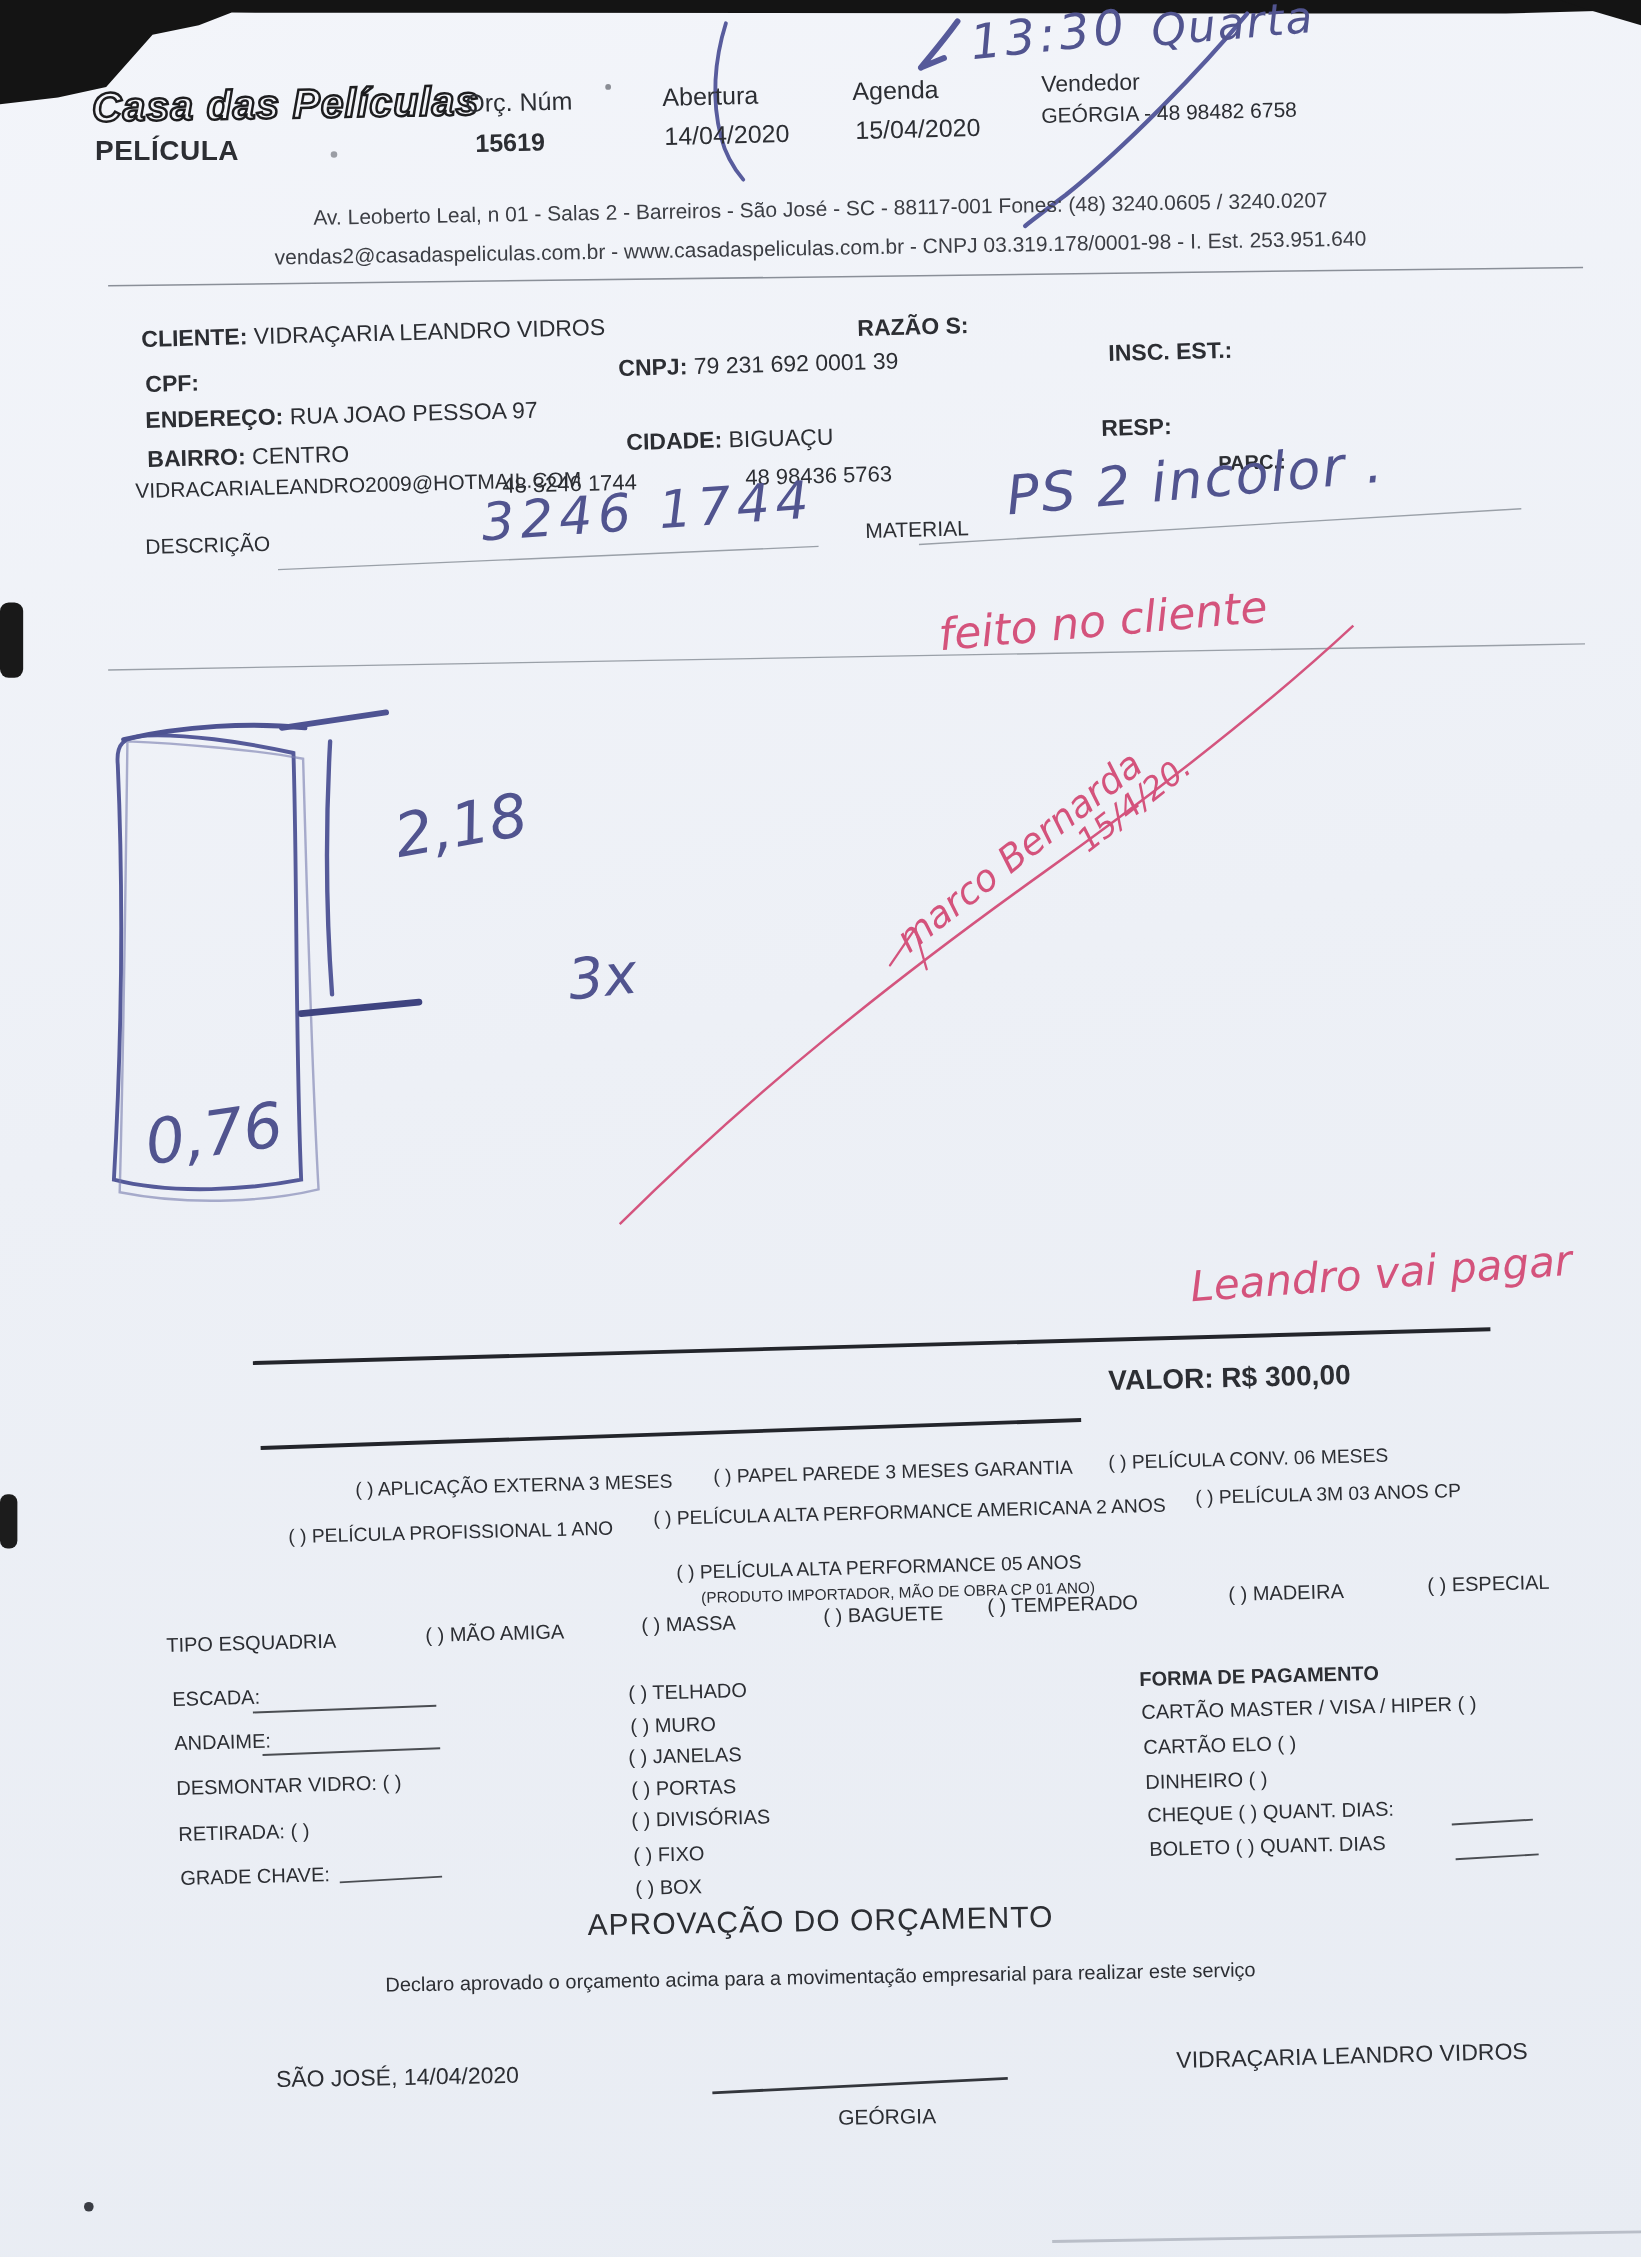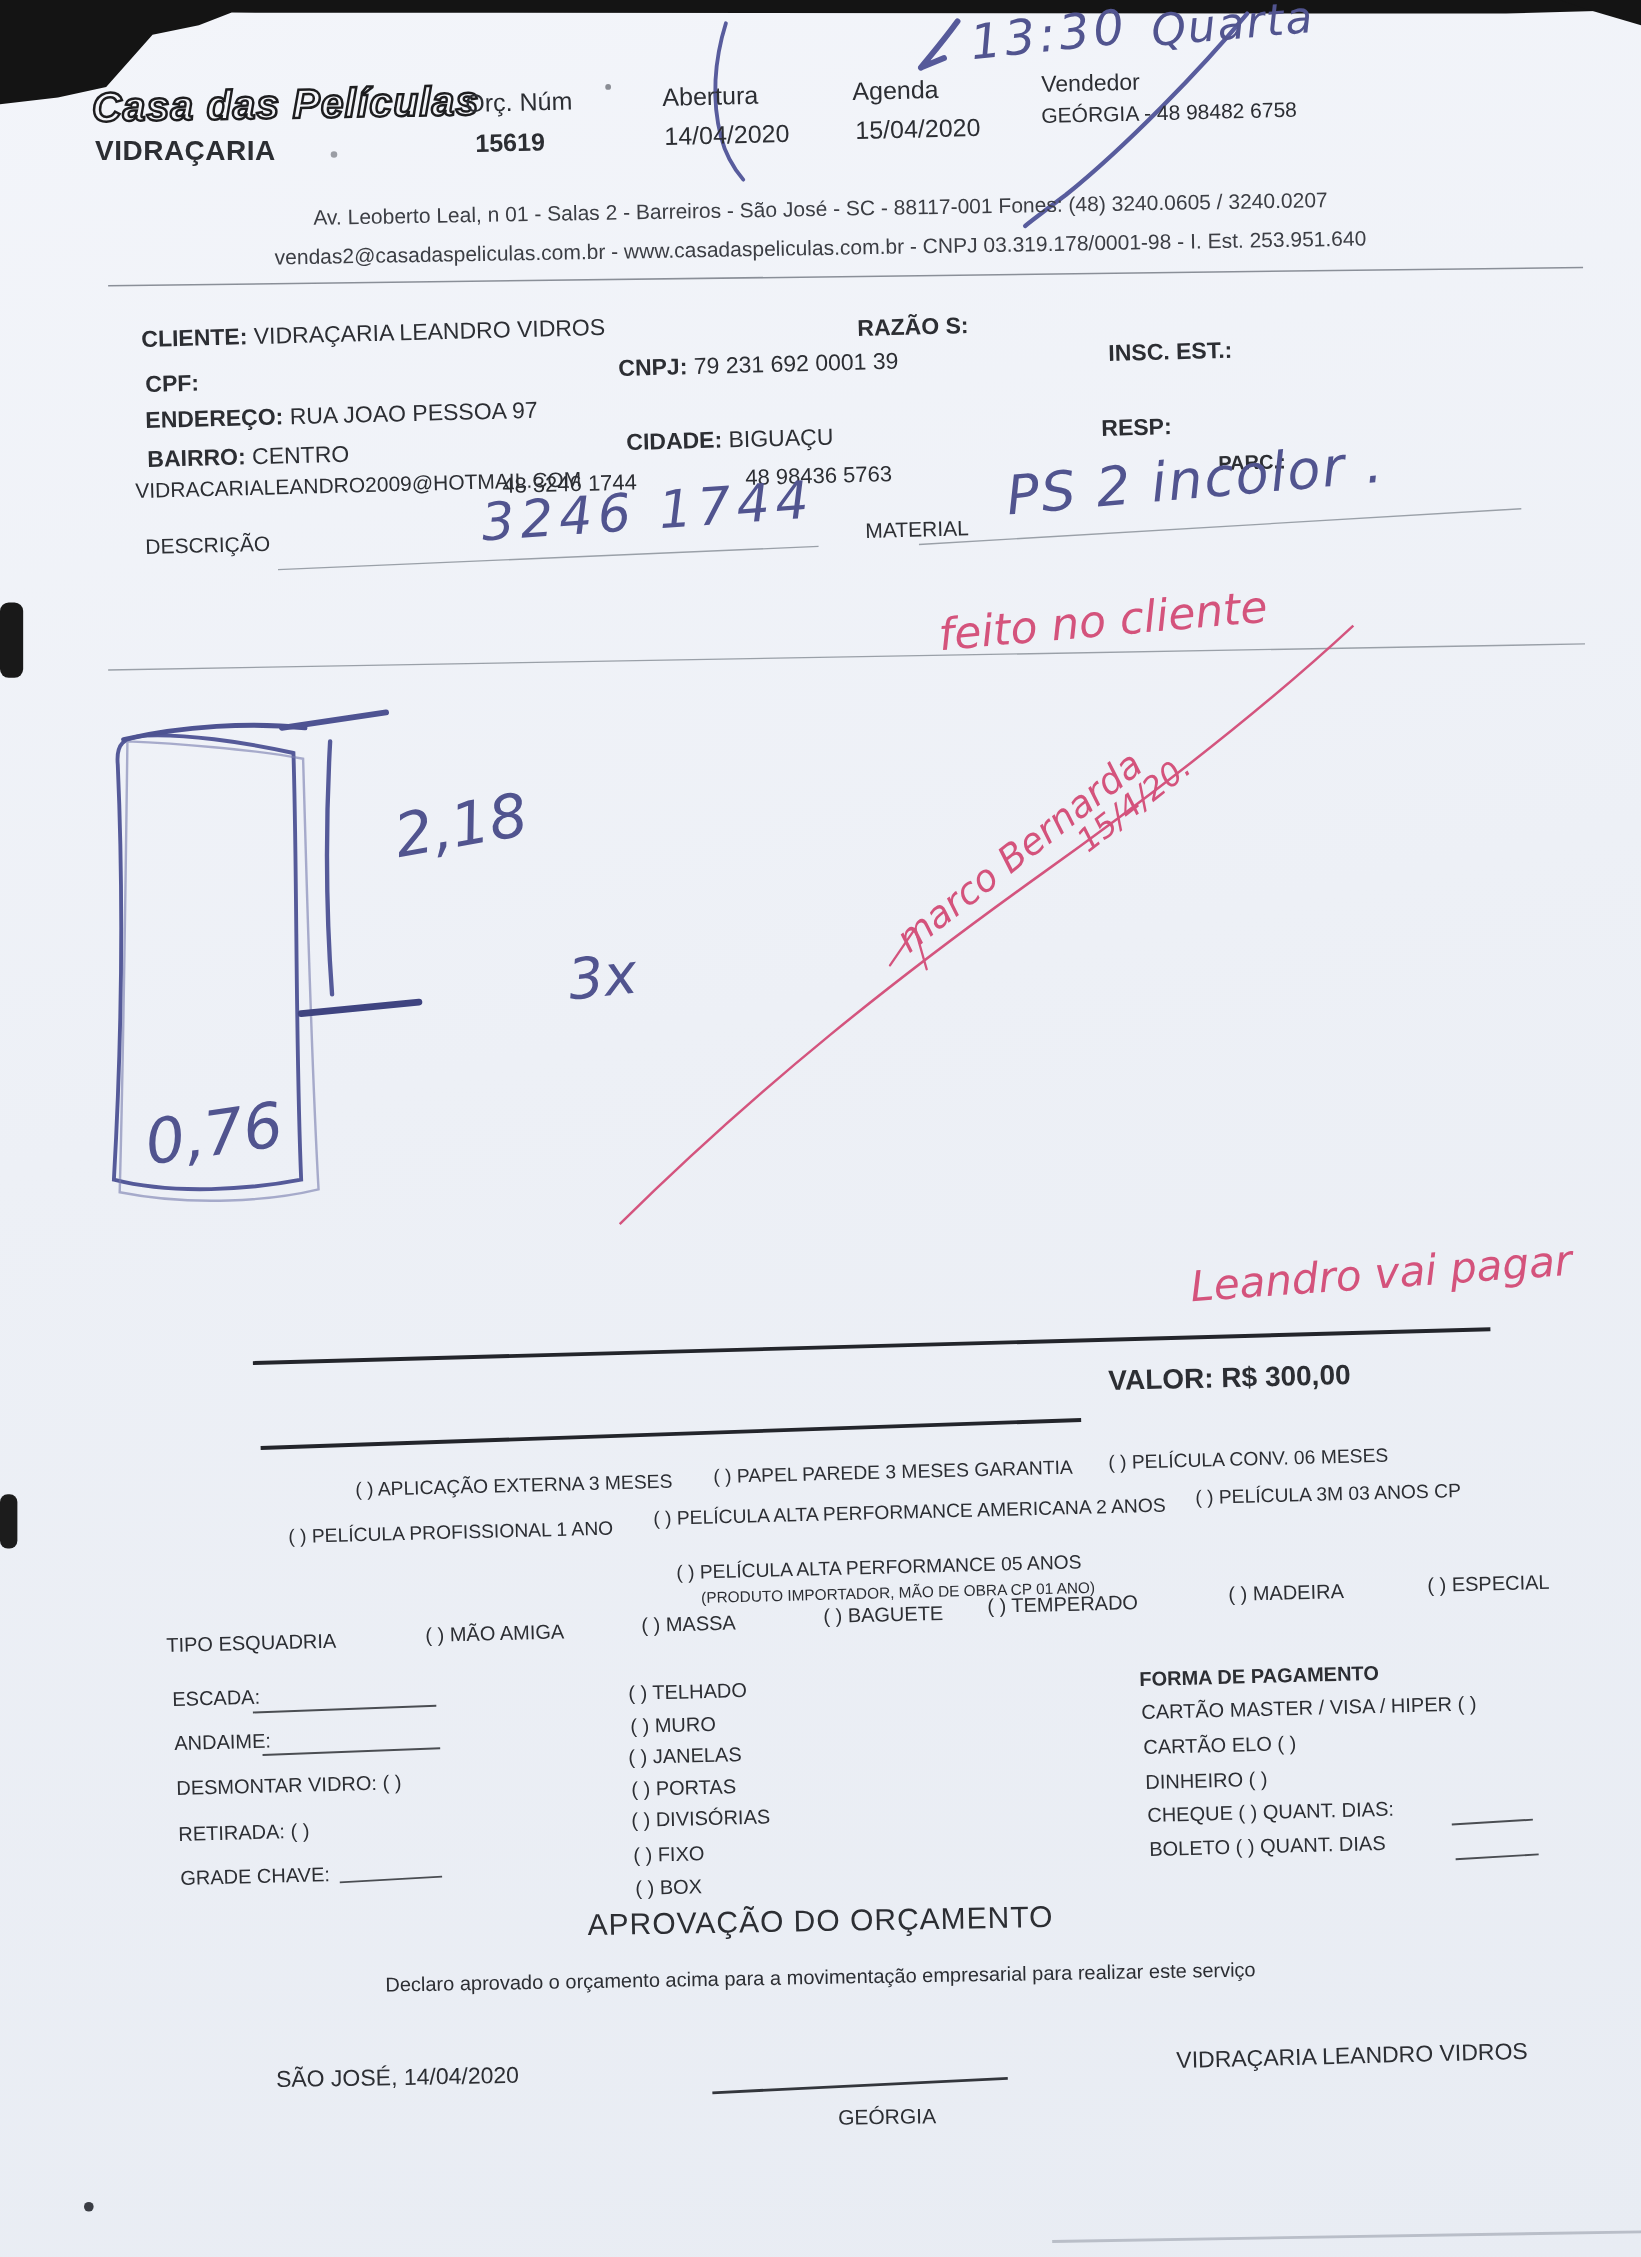--- a/index.html
+++ b/index.html
@@ -62,21 +62,21 @@
     <path d="M 128 766 C 190 752 260 748 316 754" stroke="#4e5392" stroke-width="5" fill="none" stroke-linecap="round"></path>
     <path d="M 292 754 L 400 738" stroke="#4e5392" stroke-width="6" stroke-linecap="round"></path>
     <path d="M 342 768 C 337 860 338 950 344 1030" stroke="#555a99" stroke-width="4.5" fill="none" stroke-linecap="round"></path>
     <path d="M 312 1050 L 434 1038" stroke="#3f4480" stroke-width="7" stroke-linecap="round"></path>
 
     <path d="M 642 1268 C 790 1122 930 1012 1078 906 C 1210 812 1318 726 1402 648" stroke="#d4547e" stroke-width="2.6" fill="none"></path>
     <path d="M 948 962 L 922 1000 M 948 962 L 960 1004" stroke="#d4547e" stroke-width="2.4" fill="none" stroke-linecap="round"></path>
   </svg>
 
   <div class="ab logo" style="left:92px;top:81px;transform:rotate(-1deg);">Casa das Películas</div>
-  <div class="ab pr b" style="left:95px;top:135px;font-size:28px;letter-spacing:0.5px;">VIDRAÇARIA</div>
+  <div class="ab pr b" style="left:95px;top:135px;font-size:28px;letter-spacing:0.5px;">PELÍCULA</div>
 
   <div class="ab pr t14" style="left:465px;top:89px;font-size:25px;">Orç. Núm</div>
   <div class="ab pr b t14" style="left:475px;top:129px;font-size:25px;">15619</div>
 
   <div class="ab pr t14" style="left:662px;top:83px;font-size:25px;">Abertura</div>
   <div class="ab pr t14" style="left:664px;top:122px;font-size:25px;">14/04/2020</div>
 
   <div class="ab pr t14" style="left:852px;top:77px;font-size:25px;">Agenda</div>
   <div class="ab pr t14" style="left:855px;top:116px;font-size:25px;">15/04/2020</div>
 

